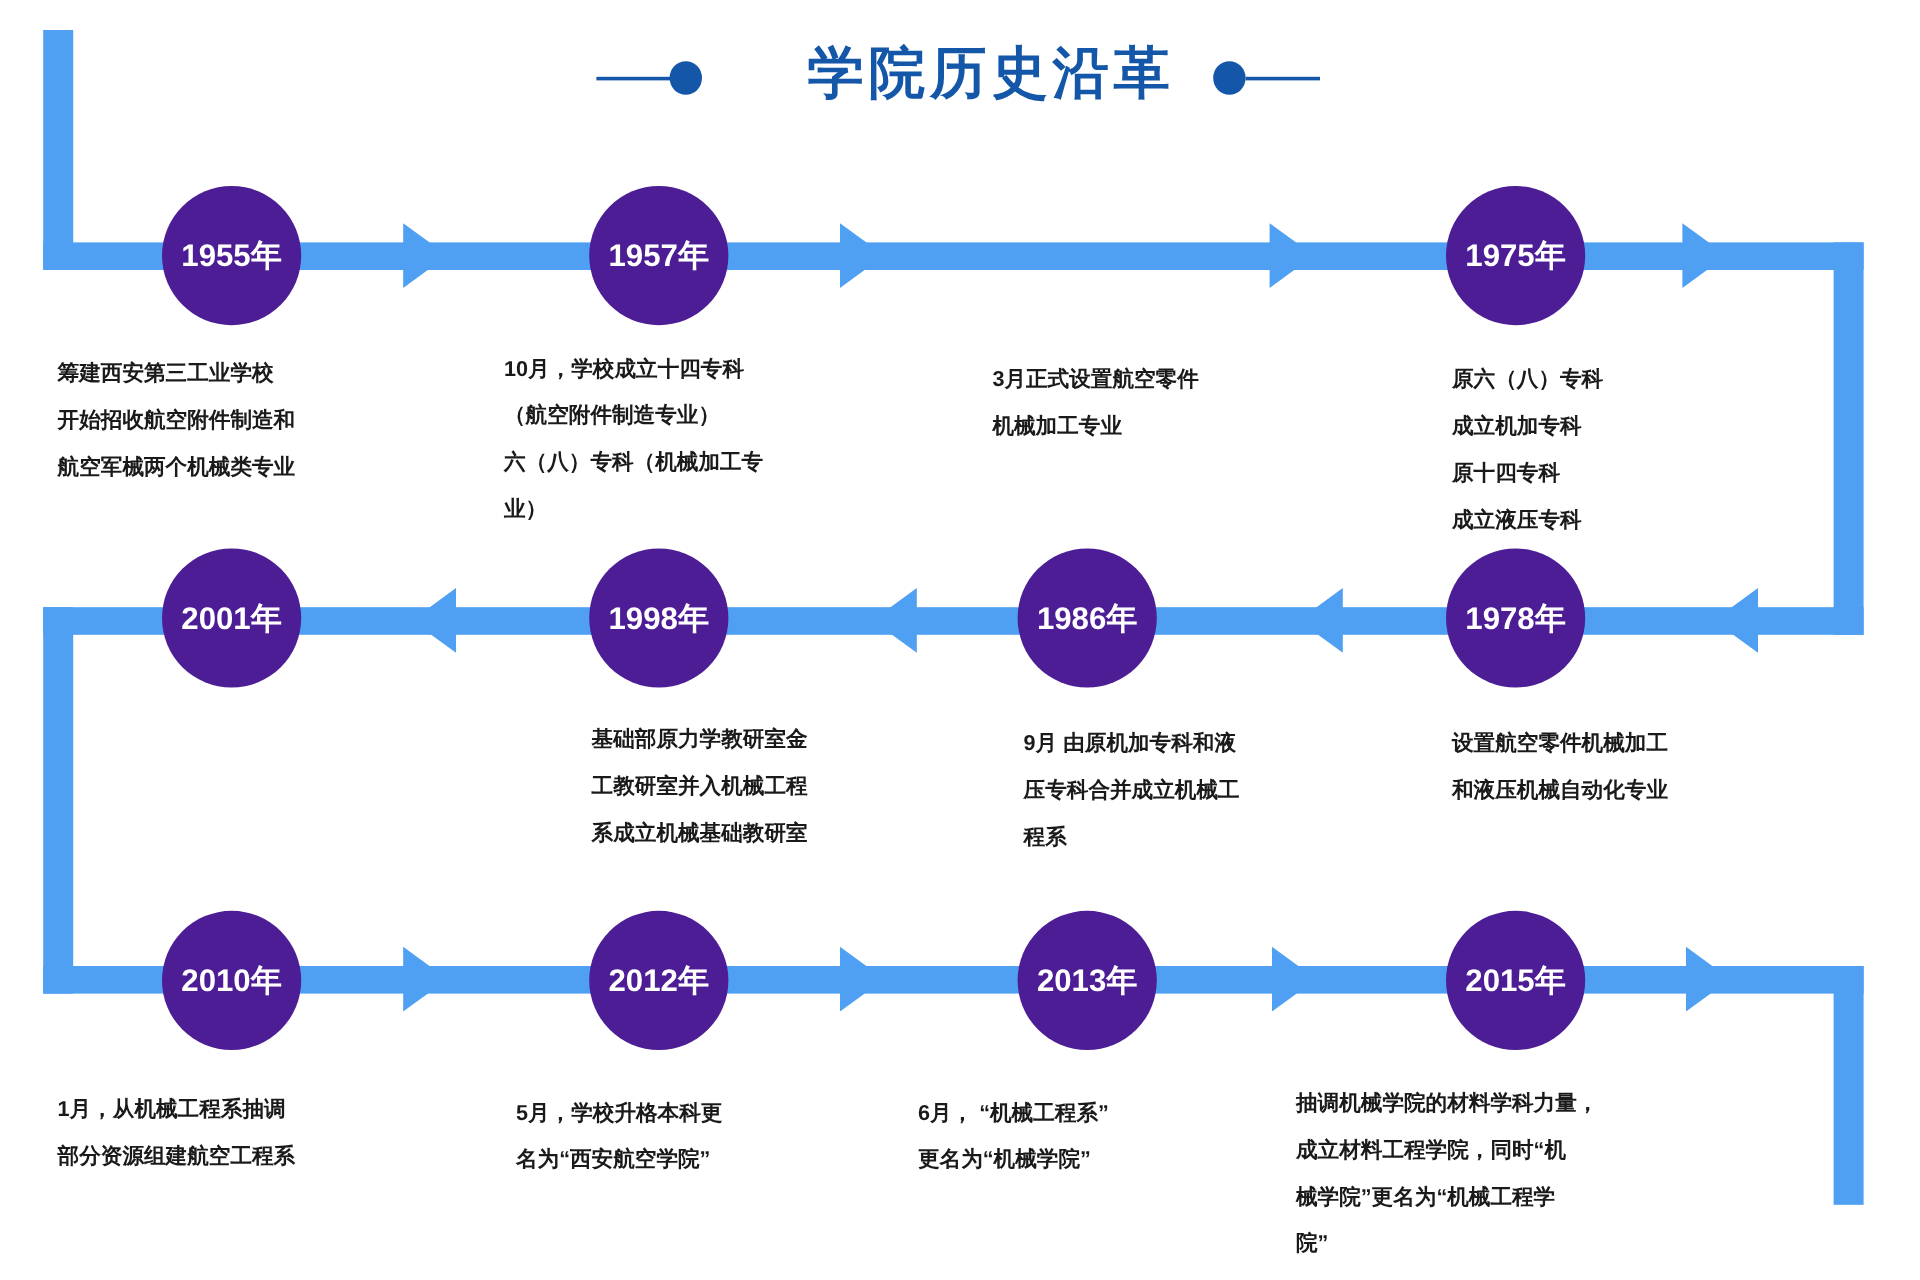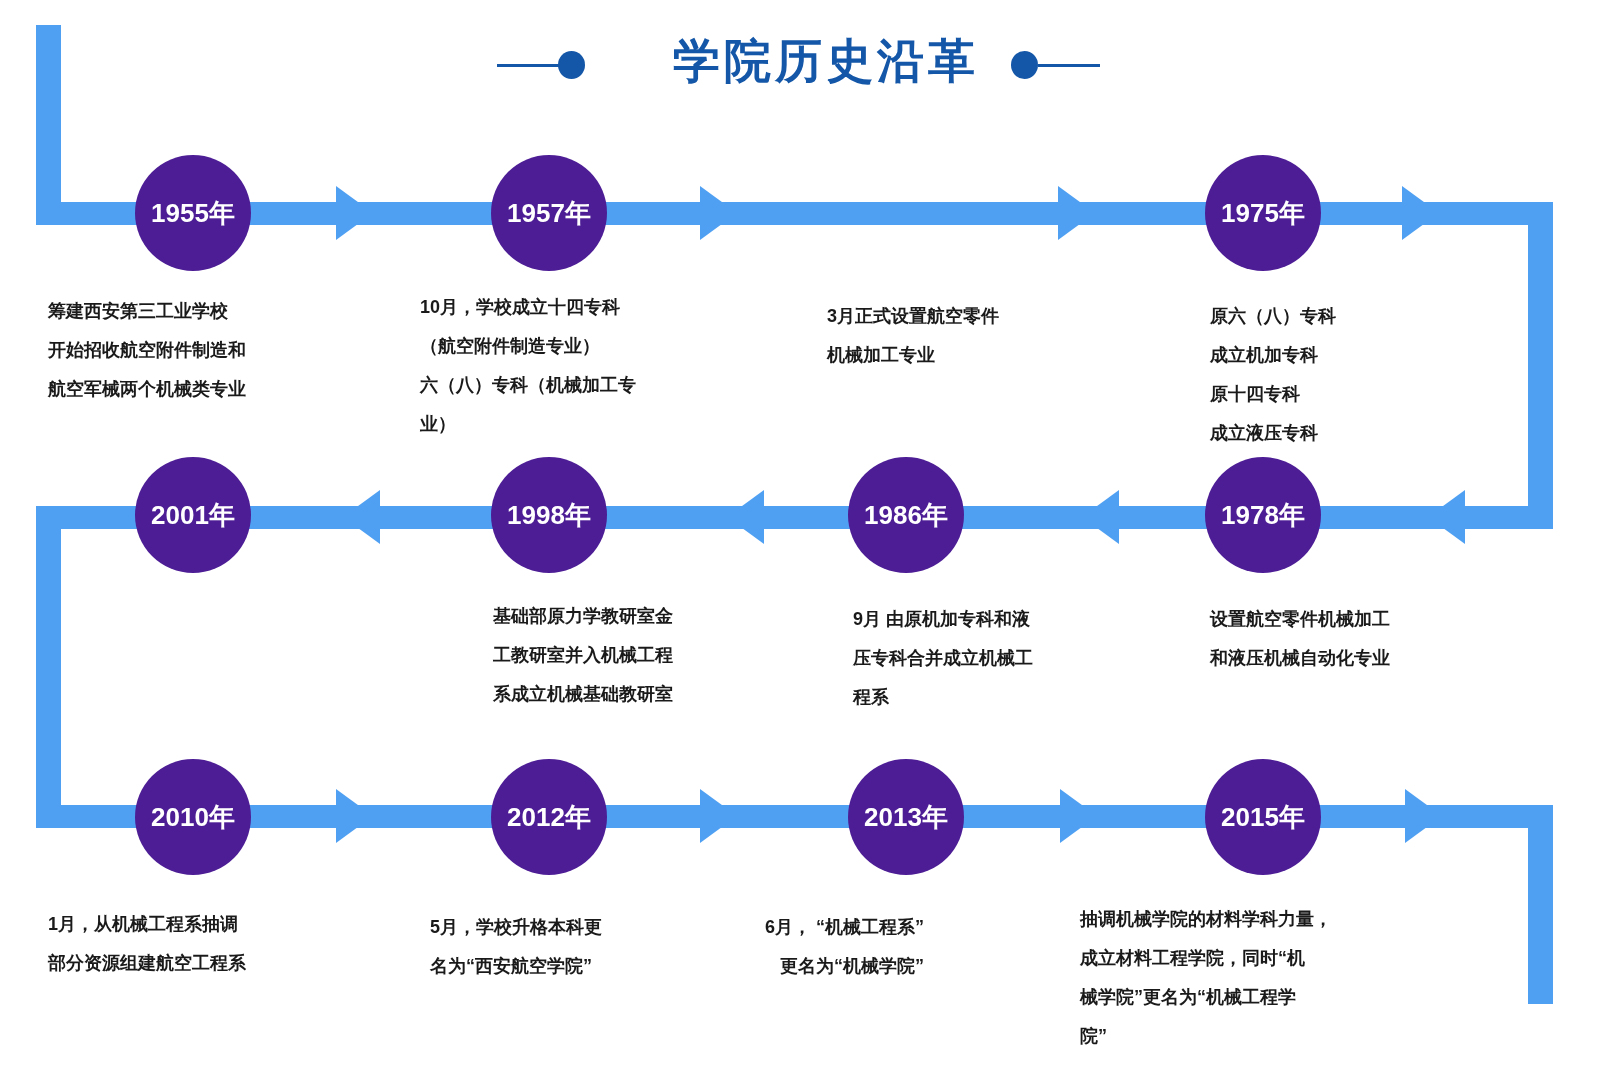--- a/index.html
+++ b/index.html
@@ -123,20 +123,20 @@
 压专科合并成立机械工
 程系</div>
   <div class="desc" style="left:493px;top:597px;">基础部原力学教研室金
 工教研室并入机械工程
 系成立机械基础教研室</div>
 
   <div class="desc" style="left:48px;top:905px;">1月，从机械工程系抽调
 部分资源组建航空工程系</div>
   <div class="desc" style="left:430px;top:908px;">5月，学校升格本科更
 名为“西安航空学院”</div>
-  <div class="desc" style="left:765px;top:908px;text-align:right;">6月， “机械工程系”
+  <div class="desc" style="left:765px;top:908px;">6月， “机械工程系”
 更名为“机械学院”</div>
   <div class="desc" style="left:1080px;top:900px;">抽调机械学院的材料学科力量，
 成立材料工程学院，同时“机
 械学院”更名为“机械工程学
 院”</div>
 
 </div>
 
 </body></html>

